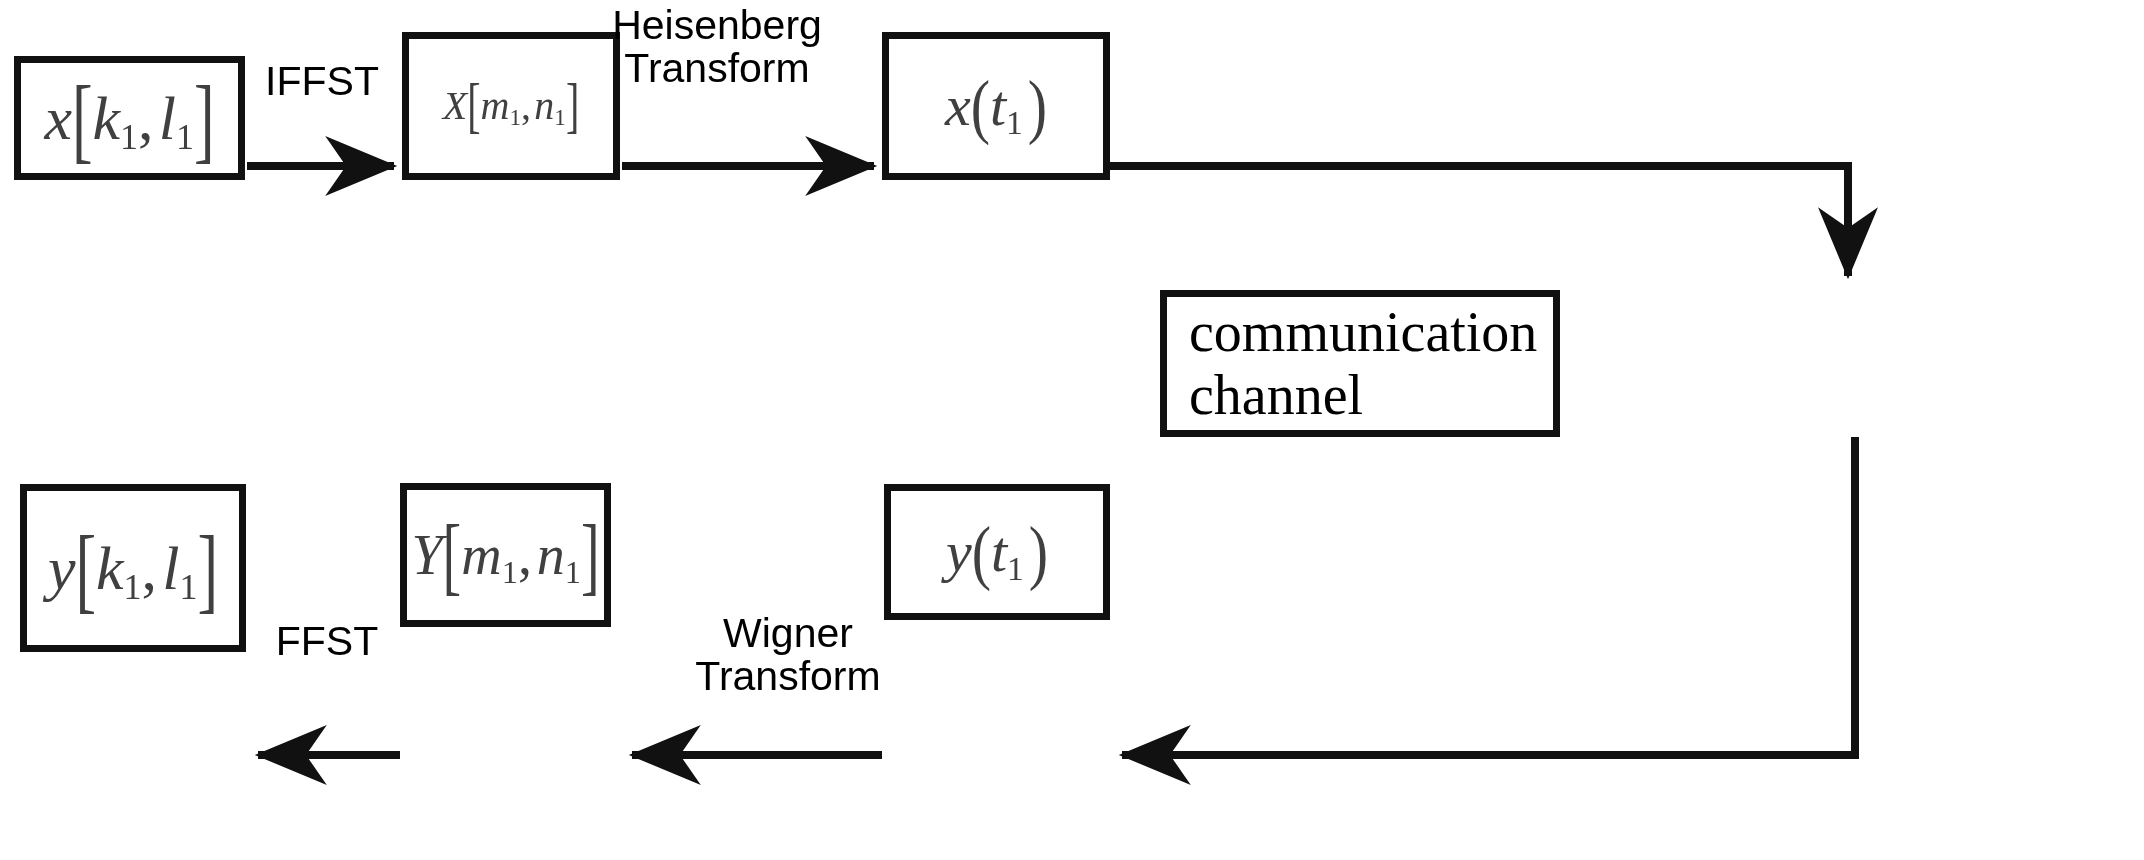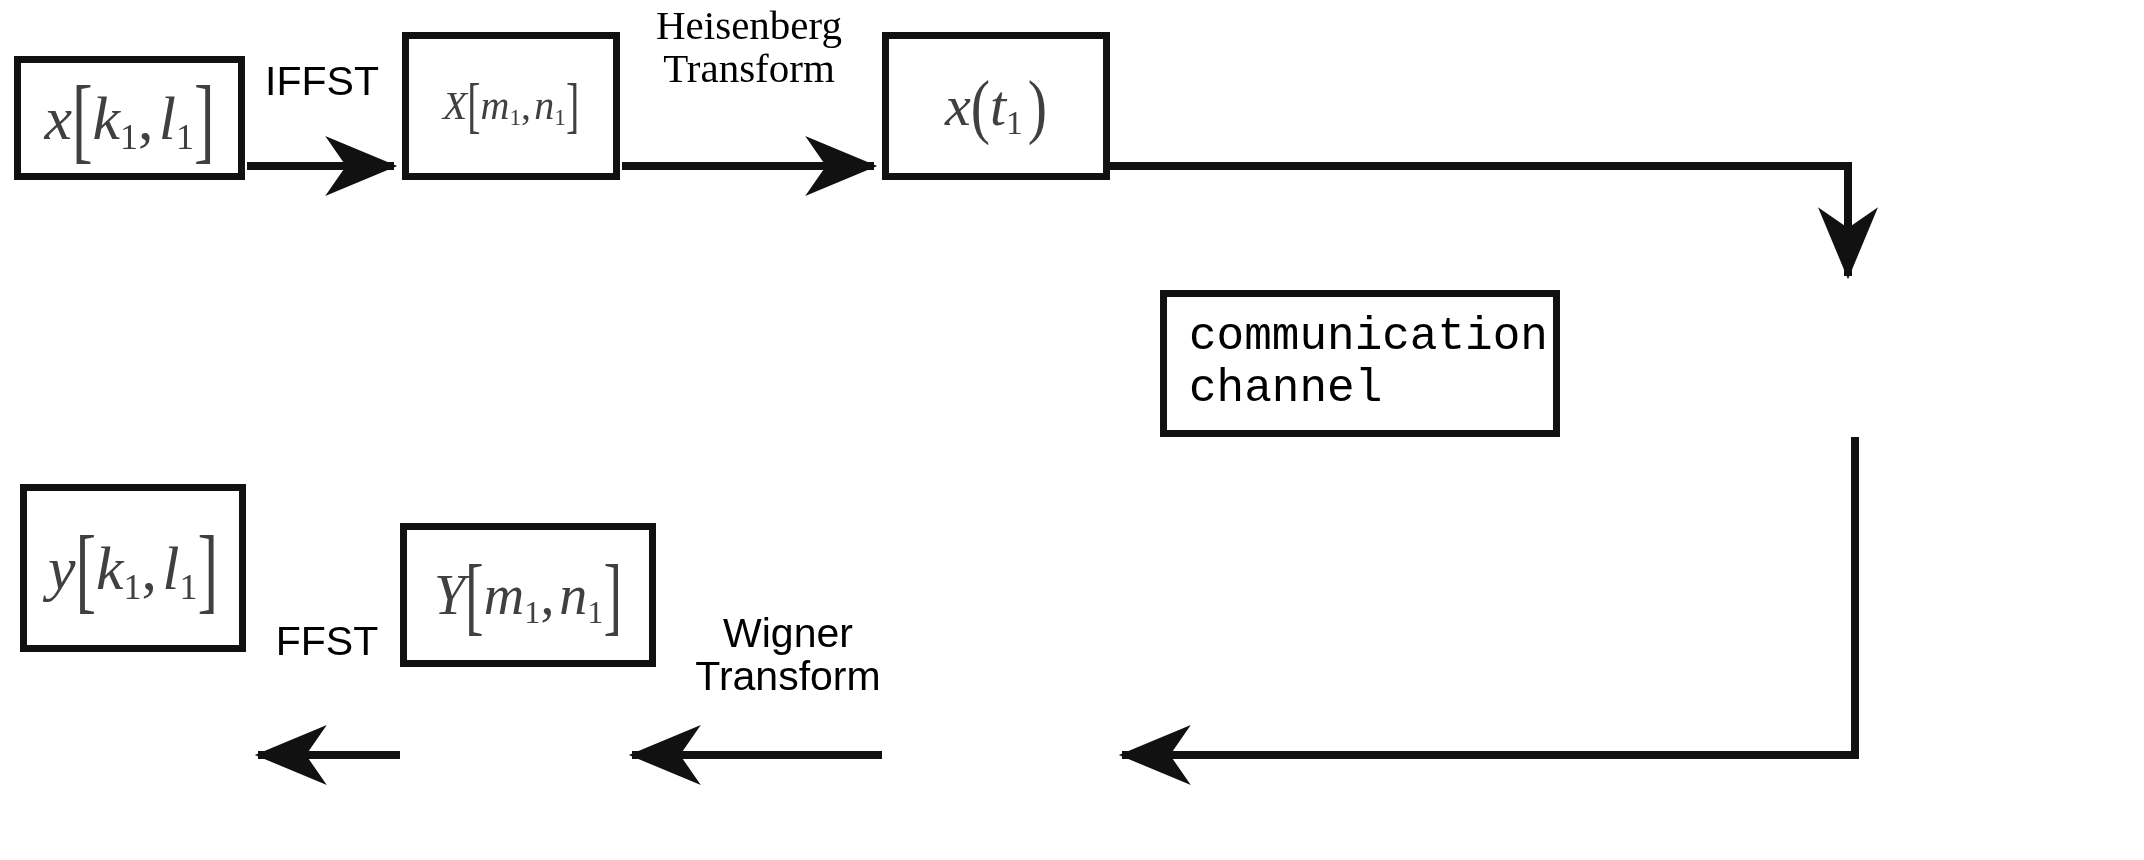--- a/index.html
+++ b/index.html
@@ -49,22 +49,22 @@
     transform: scaleY(1.55);
     font-weight: 300;
   }
   .paren {
     font-style: normal;
     font-family: "Liberation Serif", serif;
     display: inline-block;
     transform: scaleY(1.25);
   }
   .blocktext {
-    font-family: Liberation Mono, monospace;
-    font-size: 46px;
+    font-family: Liberation Serif, serif;
+    font-size: 56px;
     color: #000000;
     line-height: 1.12;
     width: 100%;
     text-align: left;
     padding-left: 22px;
     box-sizing: border-box;
   }
   .edge-label {
     position: absolute;
     font-family: "Liberation Sans", sans-serif;
@@ -121,32 +121,35 @@
   <div class="block" style="left:402px; top:32px; width:218px; height:148px;">
     <span class="math" style="font-size:40px;">X<span class="brk">[</span>m<sub>1</sub><span class="up">,</span> n<sub>1</sub><span class="brk">]</span></span>
   </div>
 
   <div class="block" style="left:882px; top:32px; width:228px; height:148px;">
     <span class="math" style="font-size:58px;">x<span class="paren">(</span>t<sub>1</sub> <span class="paren">)</span></span>
   </div>
 
   <div class="edge-label" style="left:247px; top:60px; width:150px;">IFFST</div>
 
-  <div class="edge-label" style="left:624px; top:4px; width:250px;font-family:Liberation Serif, serif;">Heisenberg
+  <div class="edge-label" style="left:592px; top:4px; width:250px;">Heisenberg
 Transform</div>
 
   <div class="block" style="left:1160px; top:290px; width:400px; height:147px;">
     <div class="blocktext">
       <div>communication</div>
       <div>channel</div>
     </div>
   </div>
 
+  <div class="block" style="left:884px; top:484px; width:226px; height:136px;">
+    <span class="math" style="font-size:58px;">y<span class="paren">(</span>t<sub>1</sub> <span class="paren">)</span></span>
+  </div>
 
-  <div class="block" style="left:400px; top:483px; width:256px; height:144px;margin-top:40px;">
+  <div class="block" style="left:400px; top:483px; width:211px; height:144px;">
     <span class="math" style="font-size:56px;">Y<span class="brk">[</span>m<sub>1</sub><span class="up">,</span> n<sub>1</sub><span class="brk">]</span></span>
   </div>
 
   <div class="block" style="left:20px; top:484px; width:226px; height:168px;">
     <span class="math" style="font-size:62px;">y<span class="brk">[</span>k<sub>1</sub><span class="up">,</span> l<sub>1</sub><span class="brk">]</span></span>
   </div>
 
   <div class="edge-label" style="left:252px; top:620px; width:150px;">FFST</div>
 
   <div class="edge-label" style="left:663px; top:592px; width:250px;margin-top:20px;">Wigner

